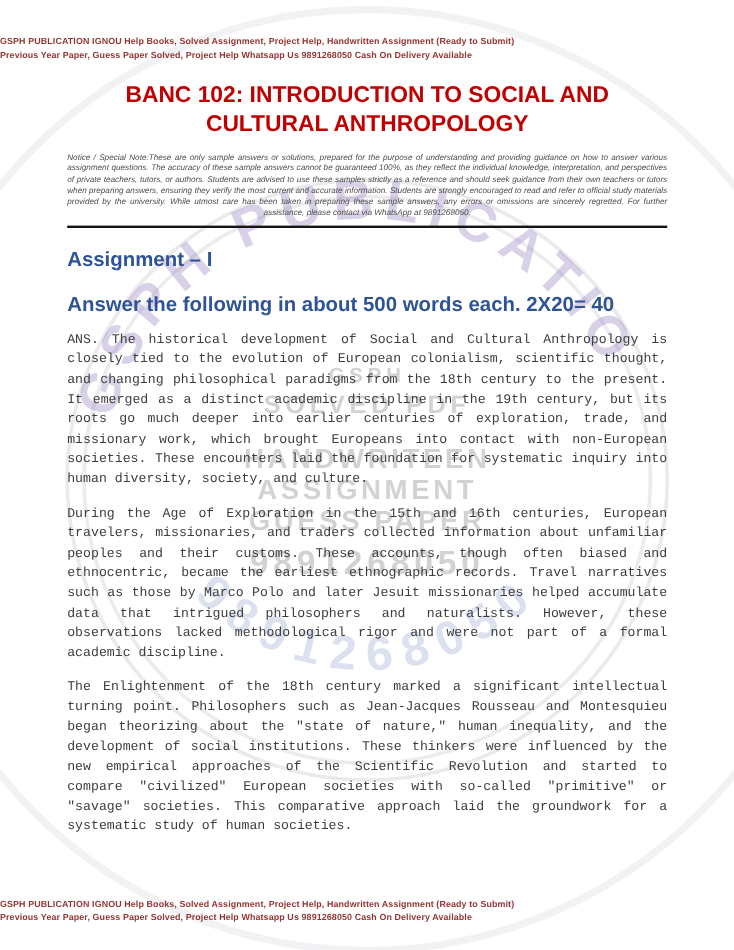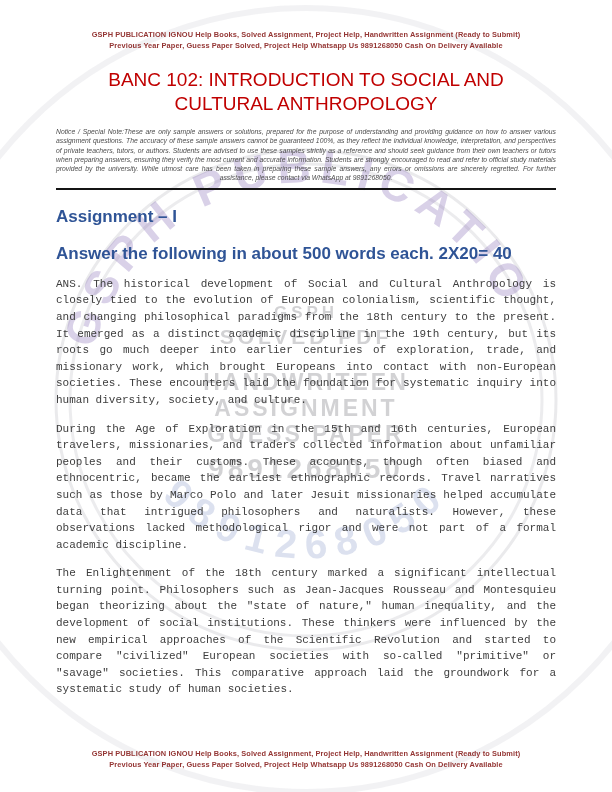--- a/index.html
+++ b/index.html
@@ -6,29 +6,29 @@
   .page {
     position:relative; width:612px; height:792px; margin:0 auto;
     background:#ffffff; overflow:hidden;
     font-family:"Liberation Sans", sans-serif;
   }
   .watermark { position:absolute; left:0; top:0; width:612px; height:792px; pointer-events:none; }
   .wm-stamp-text { font-family:"Liberation Sans", sans-serif; font-weight:bold; fill:rgba(125,125,132,0.35); }
   .content { position:absolute; left:0; top:0; width:612px; height:792px; }
 
   .header, .footer {
-    text-align:center; font-weight:bold; font-size:7.4px; line-height:10.5px;
+    font-weight:bold; font-size:7.4px; line-height:10.5px;
     color:var(--header_maroon,#943634); letter-spacing:0.1px;
   }
   .header { padding-top:30px; }
   .footer { position:absolute; bottom:22px; left:0; right:0; }
 
   .doc-title {
     margin:17px auto 0; width:470px; text-align:center;
-    font-size:19px; line-height:24px; font-weight:normal;
+    font-size:19px; line-height:24px; font-weight:bold;
     color:var(--title_red,#C00000);
   }
   .notice {
     margin:11px auto 0; width:500px;
     font-style:italic; font-size:6.8px; line-height:9.3px;
     color:#4d4d4d; text-align:justify; text-align-last:center;
   }
   .rule { margin:5px auto 0; width:500px; border-top:2.5px solid #141414; }
 
   .body-area { padding:0 56px; }

